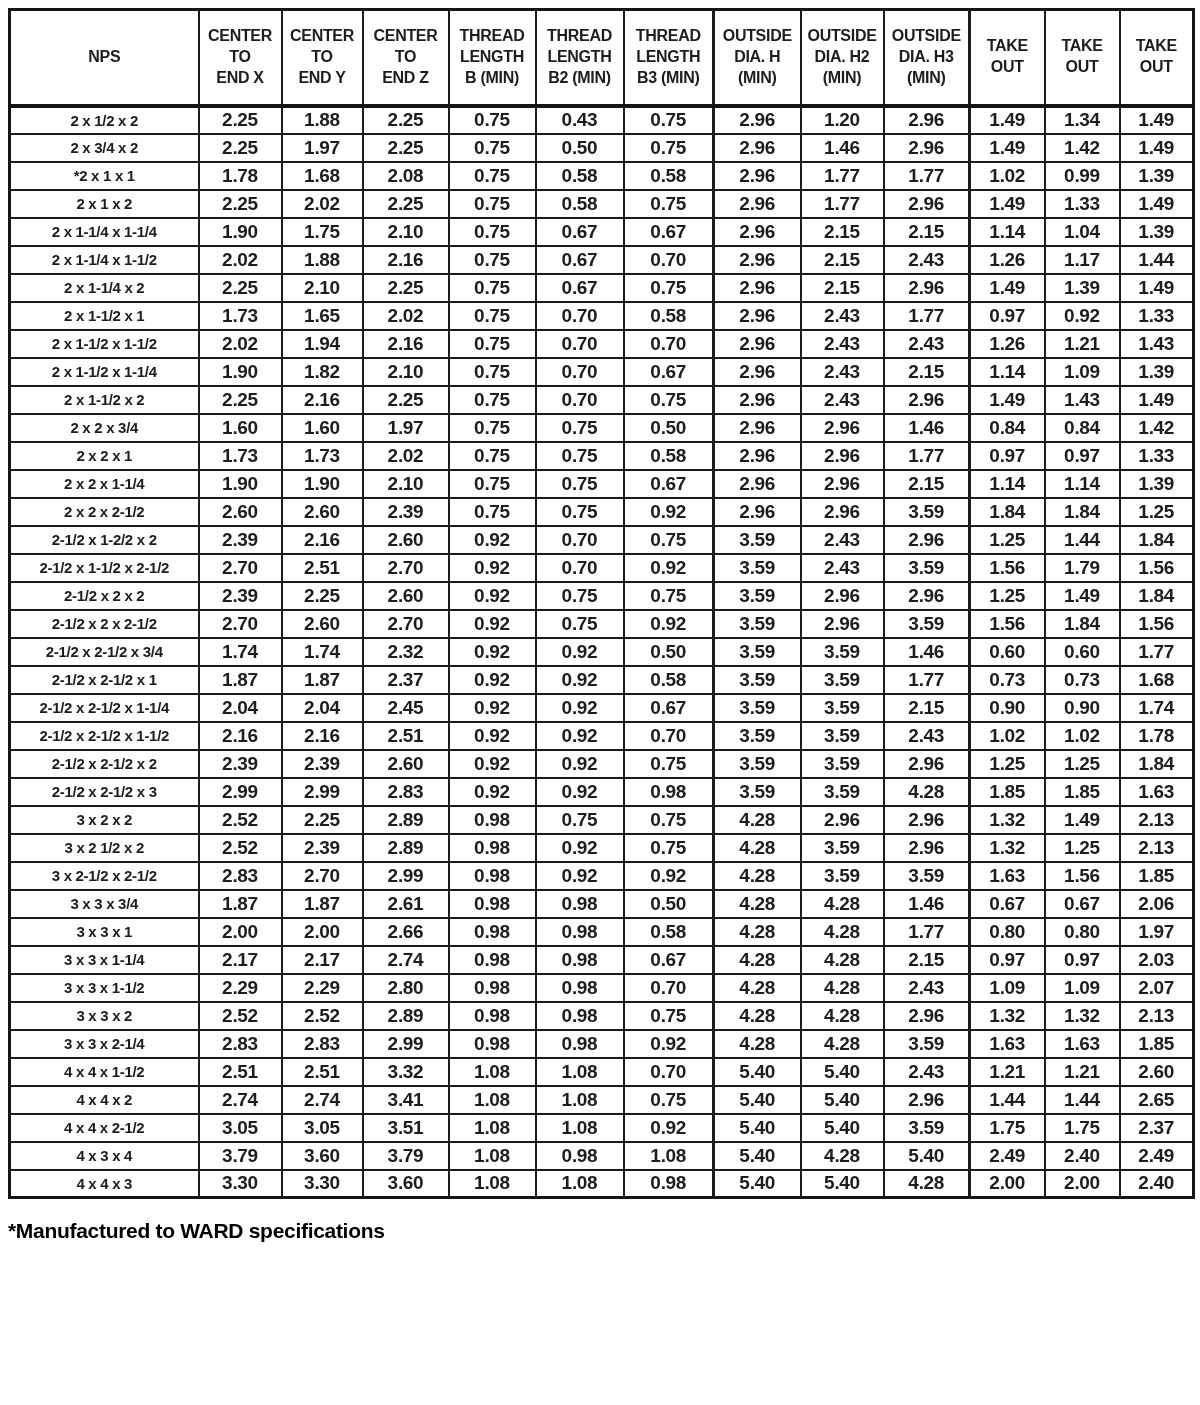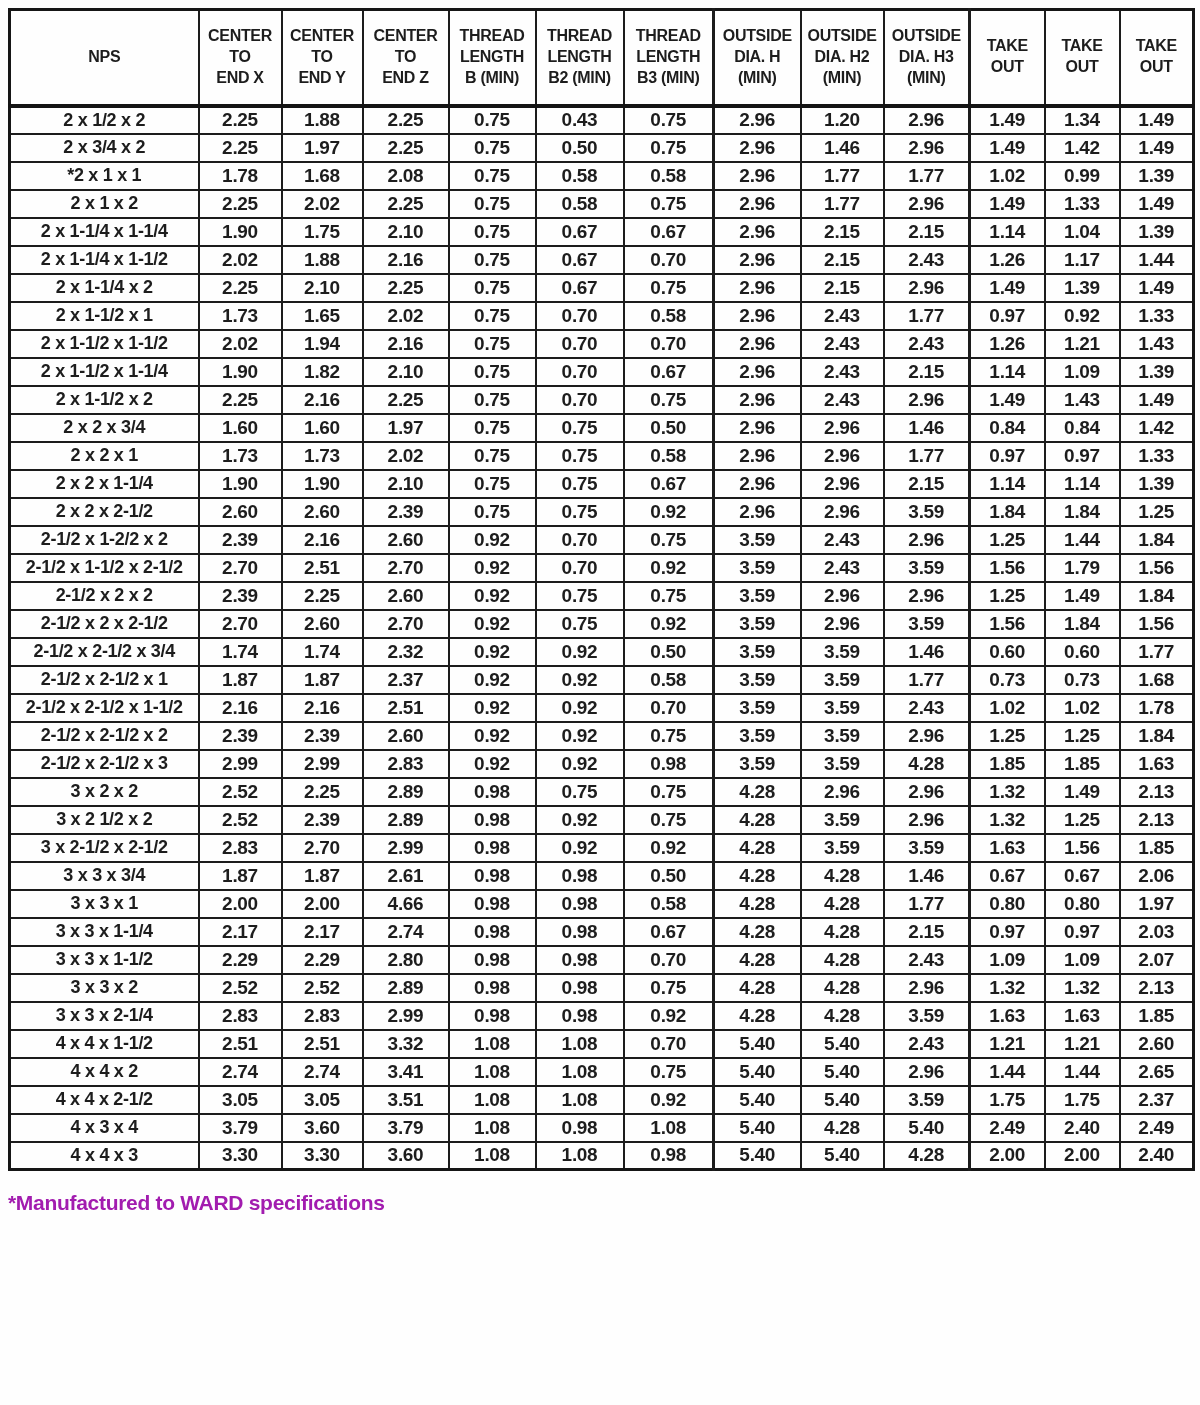--- a/index.html
+++ b/index.html
@@ -37,32 +37,32 @@
     font-size: 16px;
     line-height: 1.3;
     white-space: pre-line;
     border-bottom: 4px solid #141414;
   }
   table.specs tbody td {
     height: 28px;
     font-size: 19px;
   }
   table.specs tbody td.nps-cell {
-    font-size: 18px;
+    font-size: 15px;
   }
   .thick-left {
     border-left-width: 3px !important;
   }
   .footnote {
     margin-top: 20px;
     margin-left: 0px;
     font-size: 21px;
     font-weight: bold;
     letter-spacing: -0.3px;
-    color: #a21caf;
+    color: #000000;
   }
 </style>
 </head>
 <body>
 
 <div class="sheet">
   <table class="specs">
     <colgroup>
       <col style="width:189px">
       <col style="width:83px">
@@ -426,20 +426,35 @@
           <td>0.92</td>
           <td>0.58</td>
           <td class="thick-left">3.59</td>
           <td>3.59</td>
           <td>1.77</td>
           <td class="thick-left">0.73</td>
           <td>0.73</td>
           <td>1.68</td>
         </tr>
         <tr>
+          <td class="nps-cell">2-1/2 x 2-1/2 x 1-1/4</td>
+          <td>2.04</td>
+          <td>2.04</td>
+          <td>2.45</td>
+          <td>0.92</td>
+          <td>0.92</td>
+          <td>0.67</td>
+          <td class="thick-left">3.59</td>
+          <td>3.59</td>
+          <td>2.15</td>
+          <td class="thick-left">0.90</td>
+          <td>0.90</td>
+          <td>1.74</td>
+        </tr>
+        <tr>
           <td class="nps-cell">2-1/2 x 2-1/2 x 1-1/2</td>
           <td>2.16</td>
           <td>2.16</td>
           <td>2.51</td>
           <td>0.92</td>
           <td>0.92</td>
           <td>0.70</td>
           <td class="thick-left">3.59</td>
           <td>3.59</td>
           <td>2.43</td>
@@ -534,21 +549,21 @@
           <td>4.28</td>
           <td>1.46</td>
           <td class="thick-left">0.67</td>
           <td>0.67</td>
           <td>2.06</td>
         </tr>
         <tr>
           <td class="nps-cell">3 x 3 x 1</td>
           <td>2.00</td>
           <td>2.00</td>
-          <td>4.66</td>
+          <td>2.66</td>
           <td>0.98</td>
           <td>0.98</td>
           <td>0.58</td>
           <td class="thick-left">4.28</td>
           <td>4.28</td>
           <td>1.77</td>
           <td class="thick-left">0.80</td>
           <td>0.80</td>
           <td>1.97</td>
         </tr>

